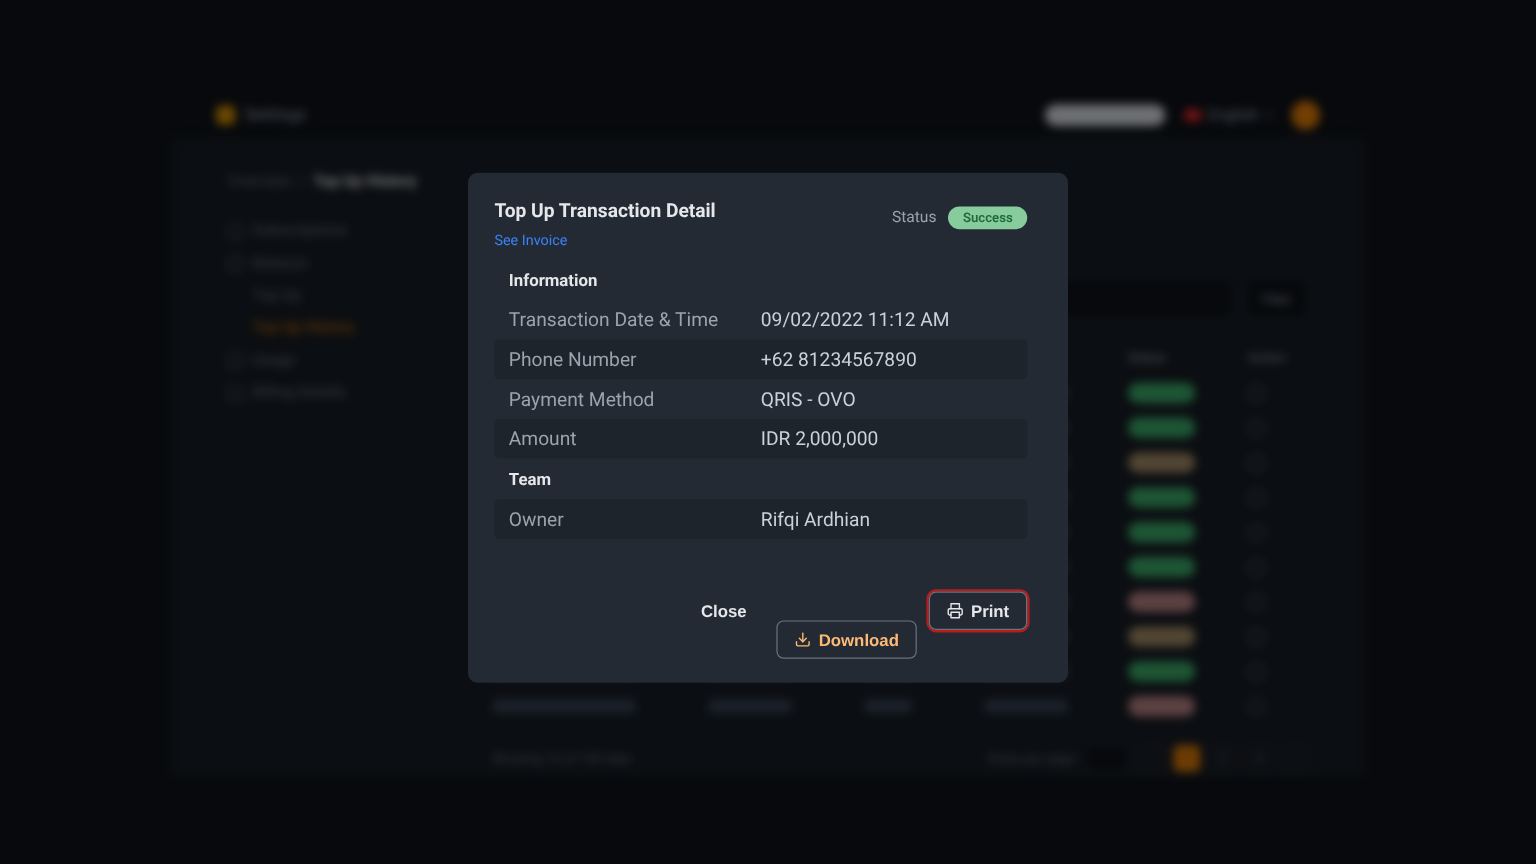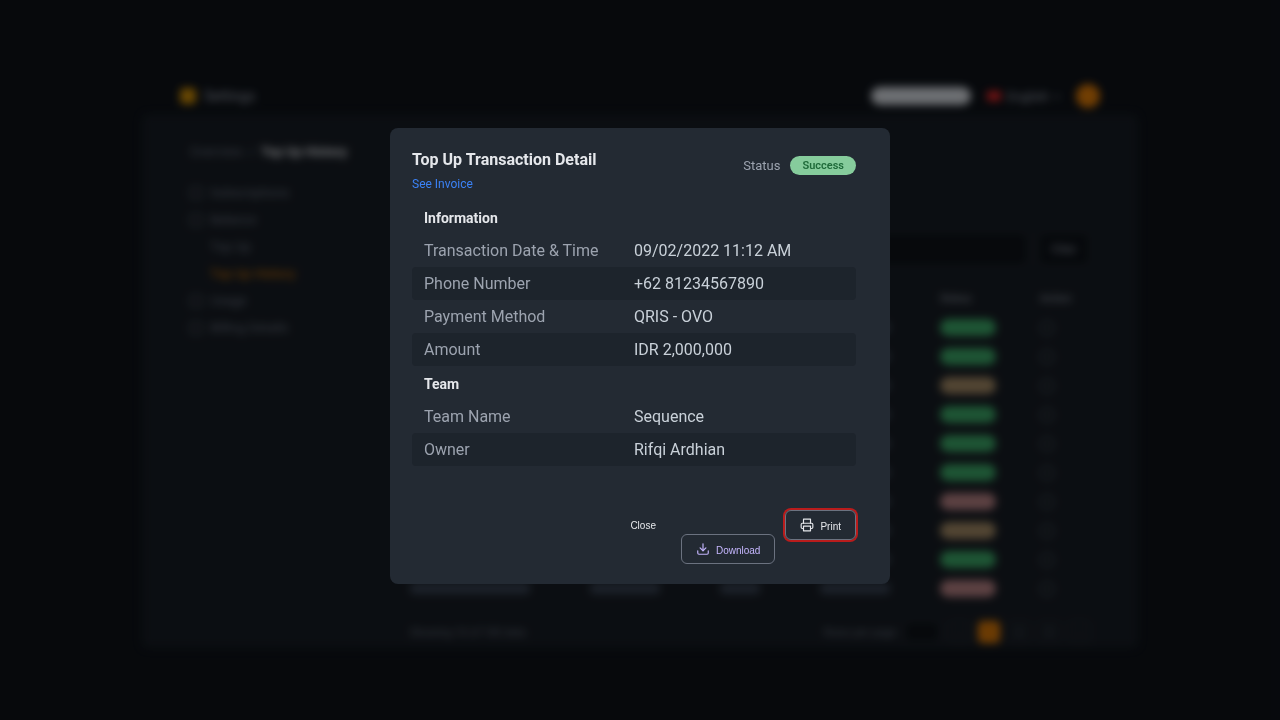--- a/index.html
+++ b/index.html
@@ -185,35 +185,35 @@
 
   .modal-actions {
     display: flex;
     justify-content: flex-end;
     align-items: center;
     gap: 10px;
     margin-top: 20px;
   }
   .btn {
     display: inline-flex;
-    align-items: flex-end;
+    align-items: center;
     gap: 6px;
-    font-size: 10px;
-    font-weight: 400;
+    font-size: 14px;
+    font-weight: 700;
     padding: 7px 14px;
     border-radius: 6px;
     cursor: pointer;
     border: 1px solid transparent;
     background: transparent;
     color: #e5e7eb;
   }
   .btn.close-btn { color: #e5e7eb; }
   .btn.outline {
     border-color: #6b7280;
-    color: #c4b5fd;
+    color: #fdba74;
     margin-top: 48px;
   }
   .btn.print {
     border-color: #6b7280;
     color: #e5e7eb;
     box-shadow: 0 0 0 2px #b91c1c;
   }
   .btn .ico { display: inline-flex; }
 </style>
 </head>
@@ -536,24 +536,20 @@
       <div class="info-key">Payment Method</div>
       <div class="info-val">QRIS - OVO</div>
     </div>
     <div class="info-row alt">
       <div class="info-key">Amount</div>
       <div class="info-val">IDR 2,000,000</div>
     </div>
 
     <div class="section-title">Team</div>
 
-    <div class="info-row">
-      <div class="info-key">Team Name</div>
-      <div class="info-val">Sequence</div>
-    </div>
     <div class="info-row alt">
       <div class="info-key">Owner</div>
       <div class="info-val">Rifqi Ardhian</div>
     </div>
 
     <div class="modal-actions">
       <button class="btn close-btn">
         <span>Close</span>
       </button>
       <button class="btn outline">

